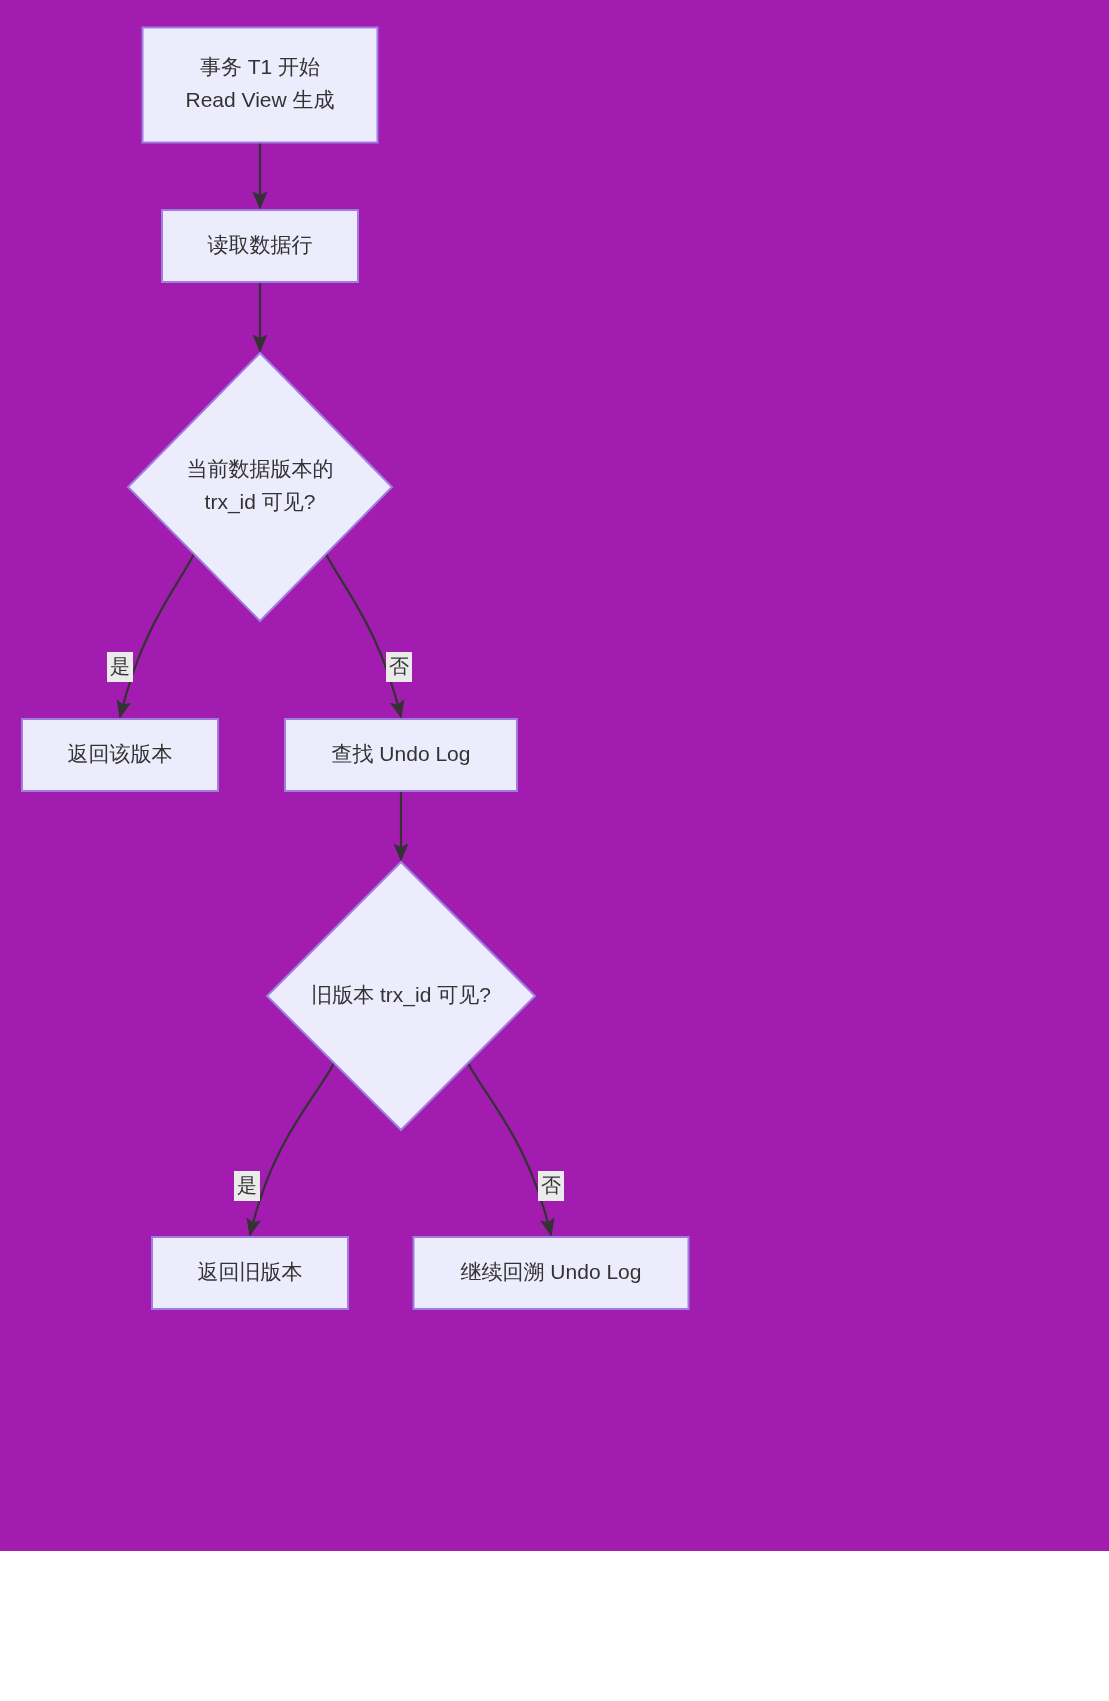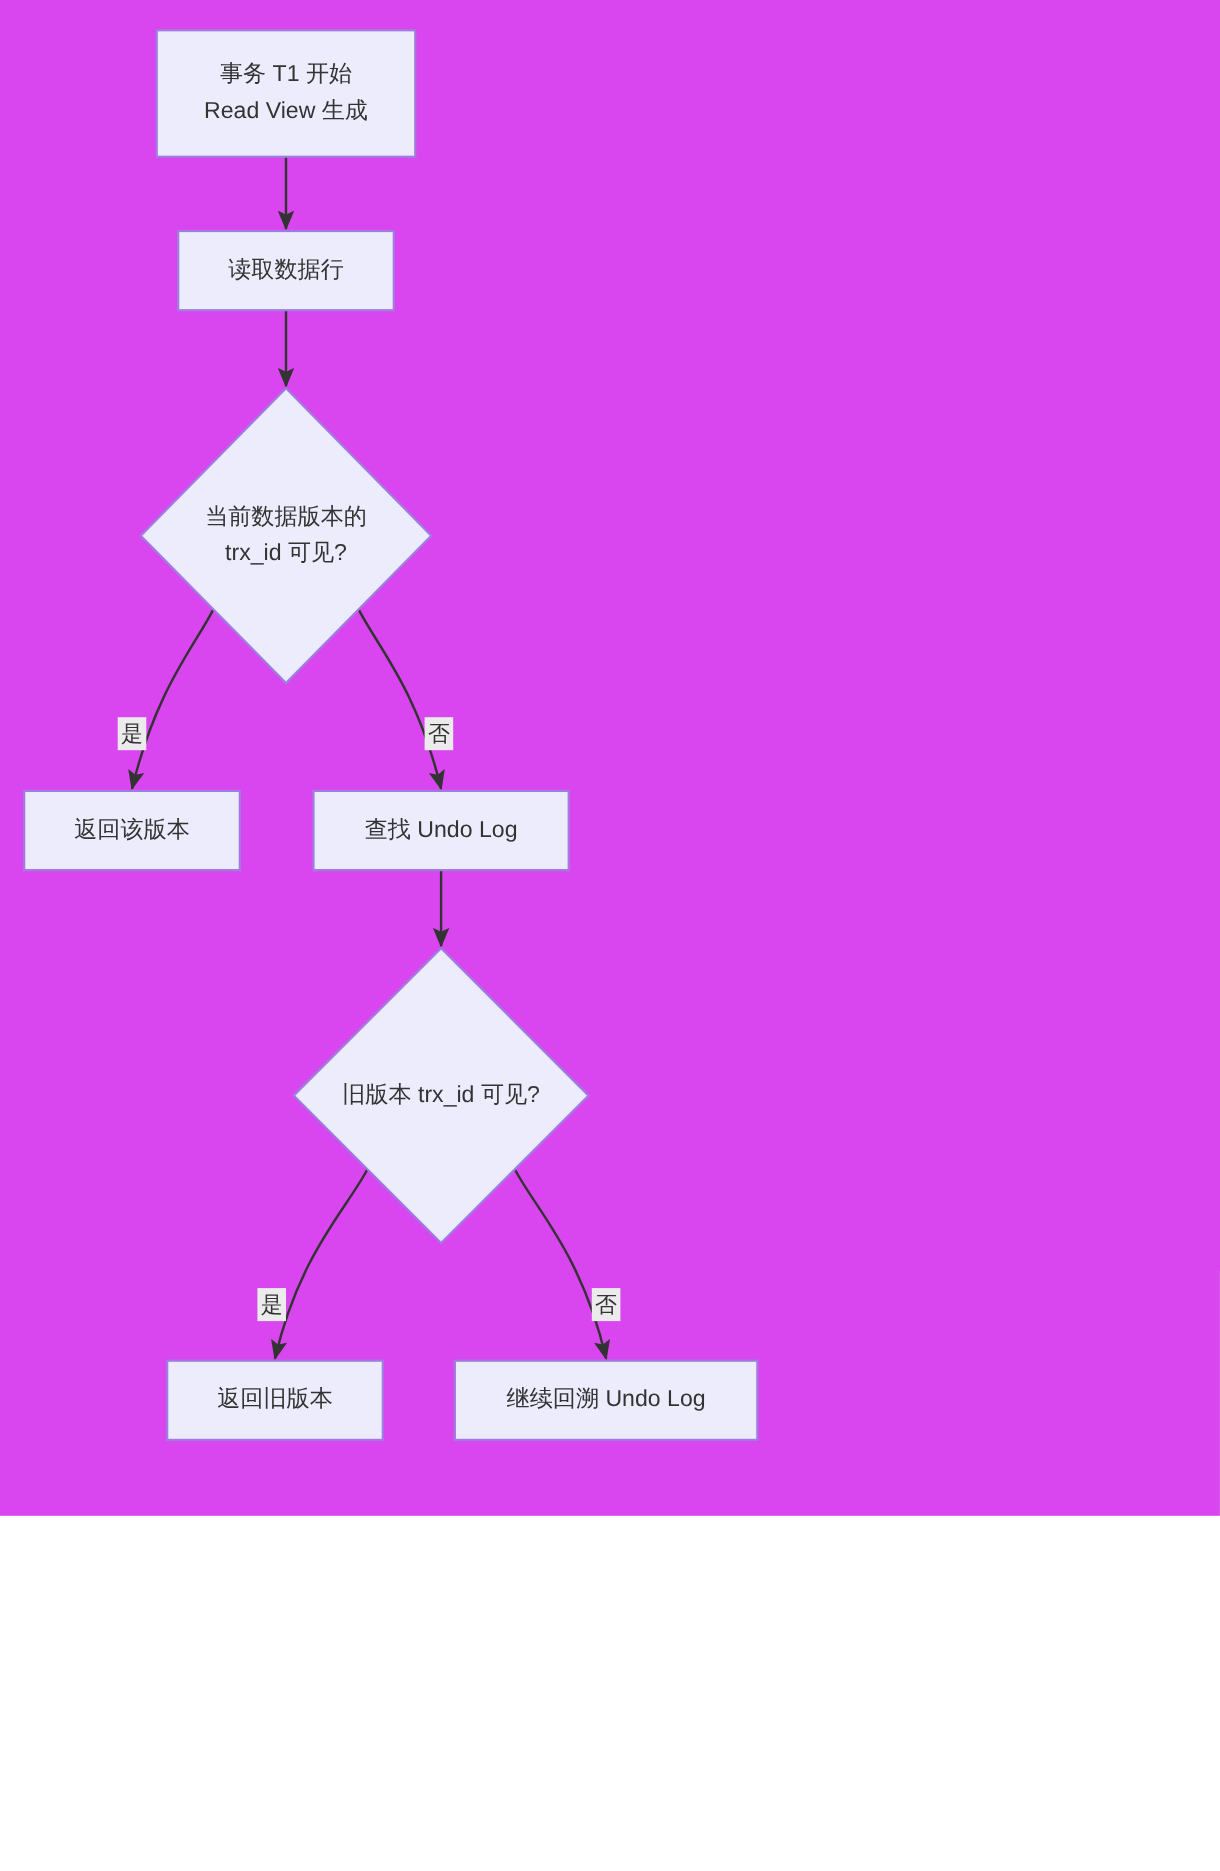--- a/index.html
+++ b/index.html
@@ -9,22 +9,22 @@
   }
   body {
     width: 1109px;
     height: 1701px;
     font-family: "Liberation Sans", "DejaVu Sans", sans-serif;
     overflow: hidden;
   }
   #flowchart-root {
     position: relative;
     width: 1109px;
-    height: 1378px;
-    background: #d946ef;
+    height: 1551px;
+    background: #a21caf;
   }
   svg.diagram-canvas {
     display: block;
     width: 1109px;
     height: 1701px;
   }
   .node-shape {
     fill: #ececfd;
     stroke: #9f7de0;
     stroke-width: 2;

